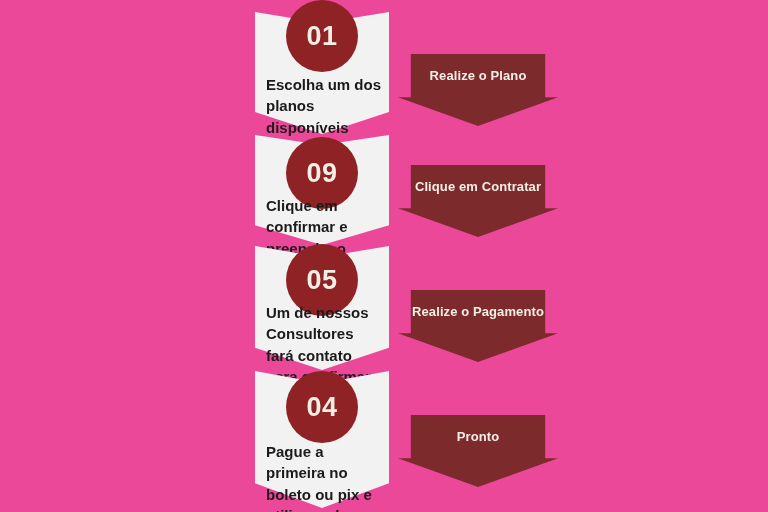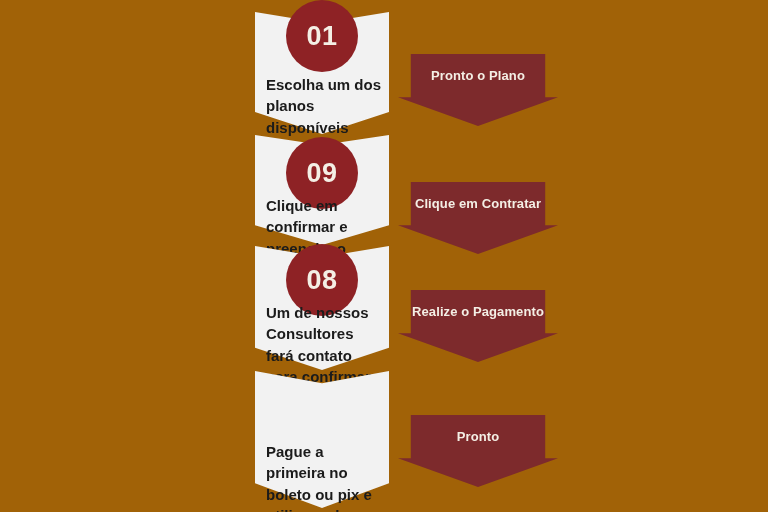--- a/index.html
+++ b/index.html
@@ -11,21 +11,21 @@
     width: 768px;
     height: 512px;
     overflow: hidden;
     font-family: "Liberation Sans", sans-serif;
     position: relative;
   }
   #stage {
     position: relative;
     width: 768px;
     height: 512px;
-    background: #a16207;
+    background: #ec4899;
   }
 
   
   .step {
     position: absolute;
     left: 255px;
     width: 134px;
   }
   .chevron {
     position: absolute;
@@ -109,36 +109,39 @@
     <div class="chevron" style="height:110px;"></div>
     <div class="circle" style="left:31px;top:2px;width:72px;height:72px;">
       <span class="circle-num">09</span>
     </div>
     <div class="step-text" style="top:60px;">Clique em confirmar e preencha o formulário</div>
   </div>
 
   <div class="step" style="top:246px;height:124px;">
     <div class="chevron" style="height:124px;"></div>
     <div class="circle" style="left:31px;top:-2px;width:72px;height:72px;">
-      <span class="circle-num">08</span>
+      <span class="circle-num">05</span>
     </div>
     <div class="step-text" style="top:56px;">Um de nossos Consultores fará contato para confirmar os dados das pessoas que particpação do plano</div>
   </div>
 
   <div class="step" style="top:371px;height:137px;">
     <div class="chevron" style="height:137px;"></div>
+    <div class="circle" style="left:31px;top:0px;width:72px;height:72px;">
+      <span class="circle-num">04</span>
+    </div>
     <div class="step-text" style="top:60px;margin-top:10px;">Pague a primeira no boleto ou pix e utilize o plano em até 72 horas</div>
   </div>
 
   <div class="arrow-wrap" style="left:398px;top:54px;">
     <div class="arrow"></div>
-    <div class="arrow-label">Pronto o Plano</div>
+    <div class="arrow-label">Realize o Plano</div>
   </div>
 
-  <div class="arrow-wrap" style="left:398px;top:182px;text-align:right;">
+  <div class="arrow-wrap" style="left:398px;top:165px;text-align:right;">
     <div class="arrow"></div>
     <div class="arrow-label">Clique em Contratar</div>
   </div>
 
   <div class="arrow-wrap" style="left:398px;top:415px;">
     <div class="arrow"></div>
     <div class="arrow-label">Pronto</div>
   </div>
 
   <div class="arrow-wrap" style="left:398px;top:290px;">

